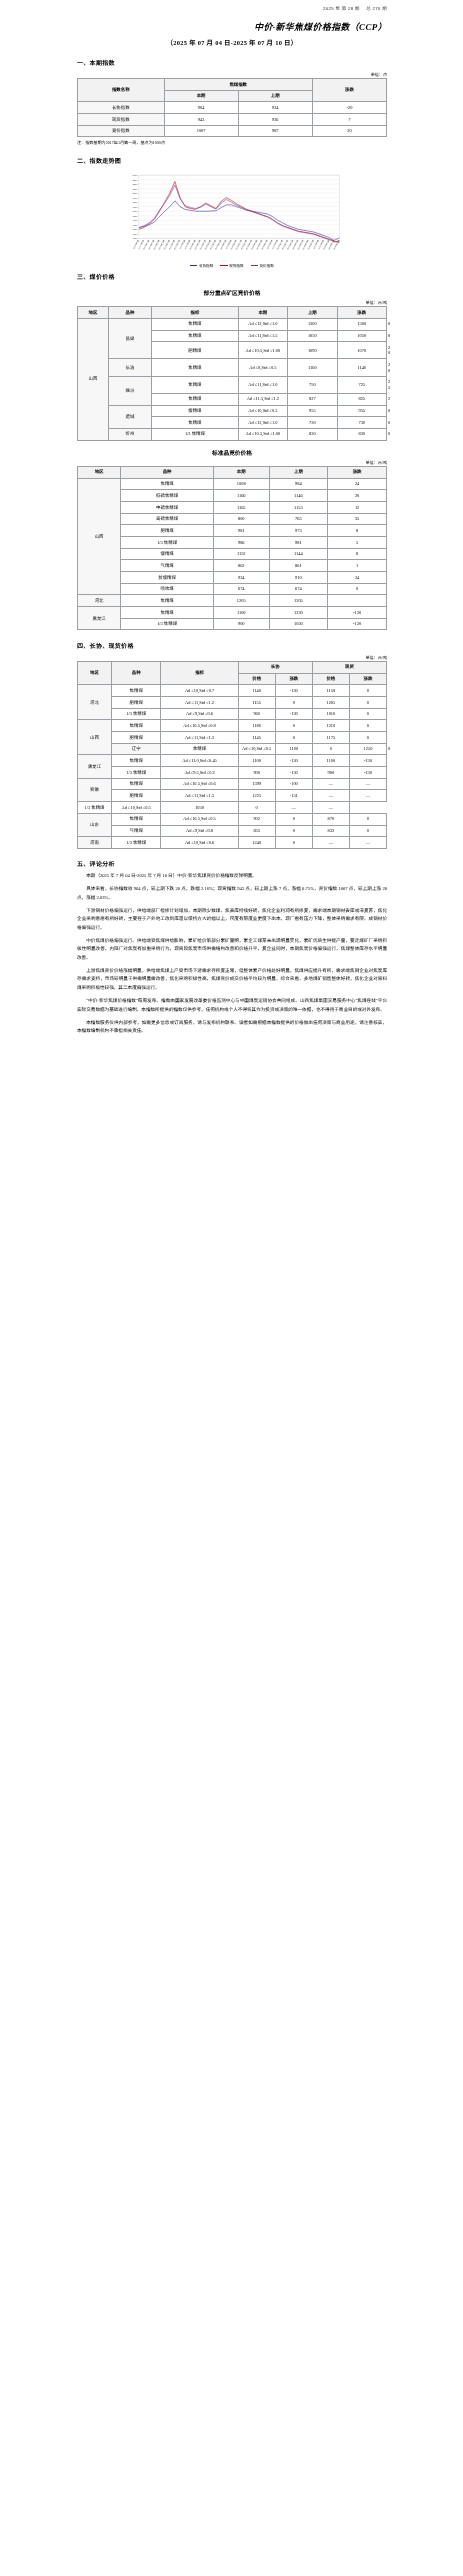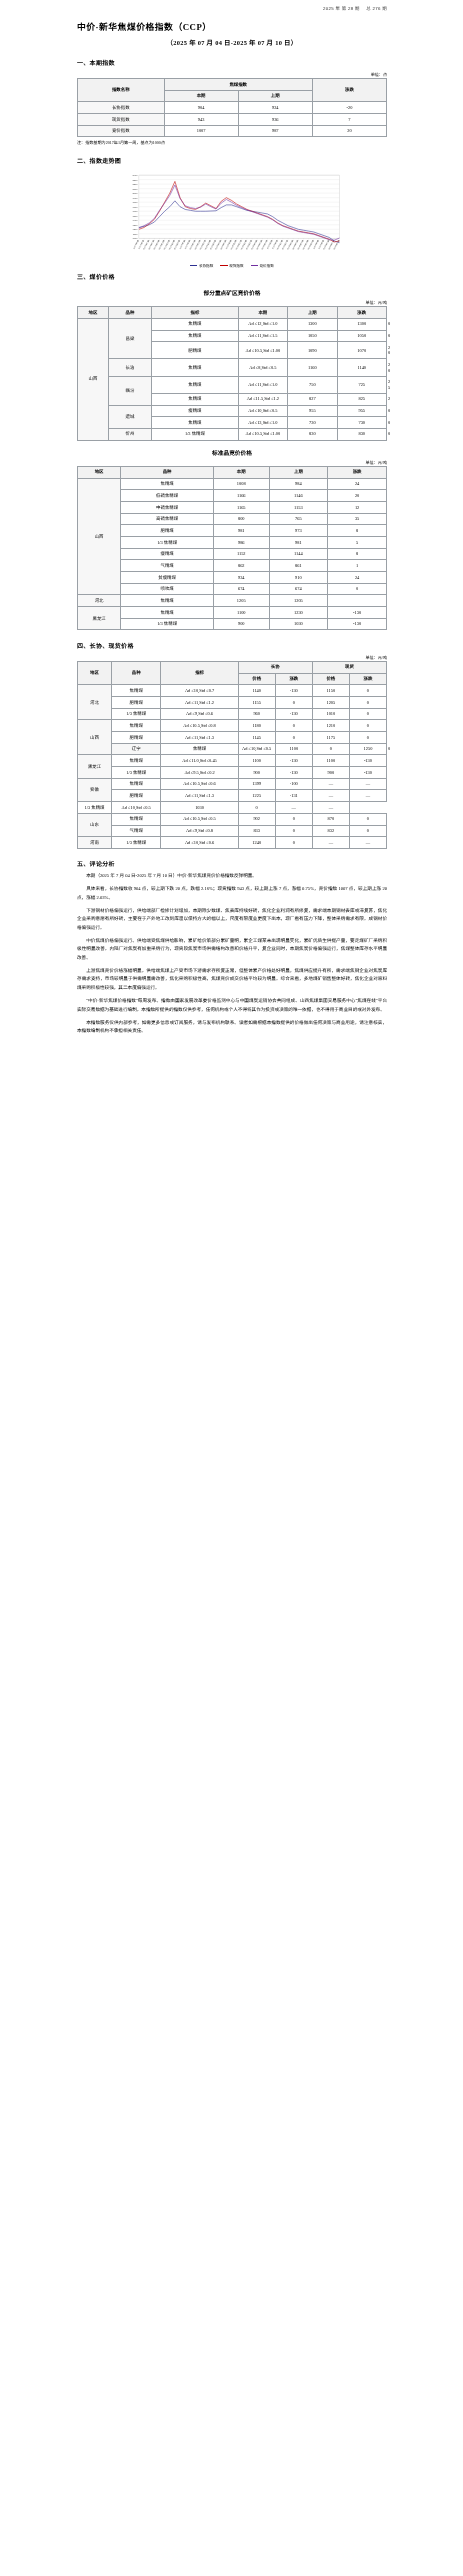--- a/index.html
+++ b/index.html
@@ -19,25 +19,26 @@
   .topbar {
     font-size: 4.4px;
     text-align: right;
     color: #333;
     letter-spacing: 0.3px;
     margin-bottom: 7.2px;
     font-family: "Liberation Sans", sans-serif;
   }
   .topbar span { margin-left: 5.2px; }
   h1.main-title {
-    text-align: left;
+    text-align: right;
     font-size: 8.8px;
     font-weight: bold;
     margin: 9.3px 0 4.1px 0;
     letter-spacing: 0.5px;
+    font-style: italic;
   }
   h2.sub-title {
     text-align: center;
     font-size: 6.4px;
     font-weight: bold;
     margin: 0 0 11.3px 0;
     letter-spacing: 0.3px;
   }
   .sec-title {
     font-size: 6px;

